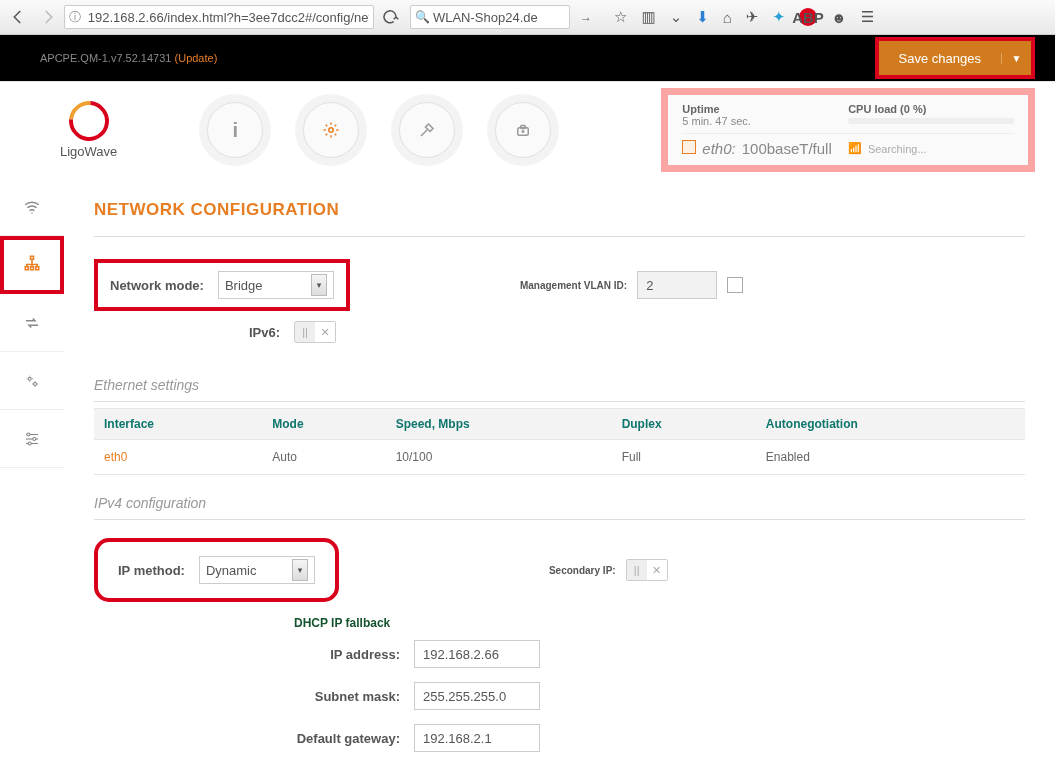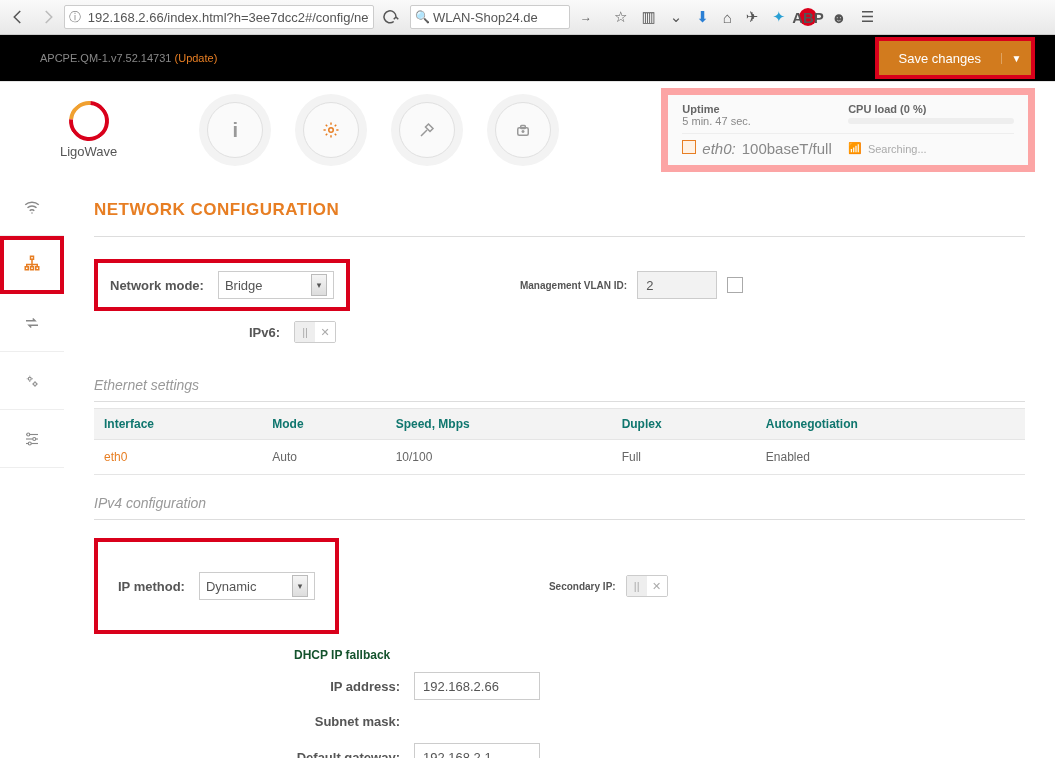--- a/index.html
+++ b/index.html
@@ -287,21 +287,21 @@
         <td>10/100</td>
         <td>Full</td>
         <td>Enabled</td>
       </tr>
         </tbody>
     </table>
 
     <div class="section-title">IPv4 configuration</div>
 
     <div class="row-inline" style="margin-top:18px; margin-bottom:10px;">
-      <div class="highlight-box" style="padding:30px 20px;">
+      <div class="highlight-box" style="padding:14px 20px;border-radius:15px;">
         <div class="label-col" style="width:auto; padding-right:14px;">IP method:</div>
         <div class="select">
           <span>Dynamic</span>
           <span class="dd">▾</span>
         </div>
       </div>
       <div class="right-group" style="margin-left:210px;">
         <span class="rlabel">Secondary IP:</span>
         <div class="toggle">
           <span class="on">||</span>
@@ -311,20 +311,21 @@
     </div>
 
     <div class="subhead">DHCP IP fallback</div>
 
     <div class="row">
       <div class="label-col" style="width:320px">IP address:</div>
       <input class="text-input" value="192.168.2.66" style="">
     </div>
     <div class="row">
       <div class="label-col" style="width:320px">Subnet mask:</div>
+      <input class="text-input" value="255.255.255.0" style="">
     </div>
     <div class="row">
       <div class="label-col" style="width:320px">Default gateway:</div>
       <input class="text-input" value="192.168.2.1" style="">
     </div>
 
   </div>
 </div>
 
 </body></html>

